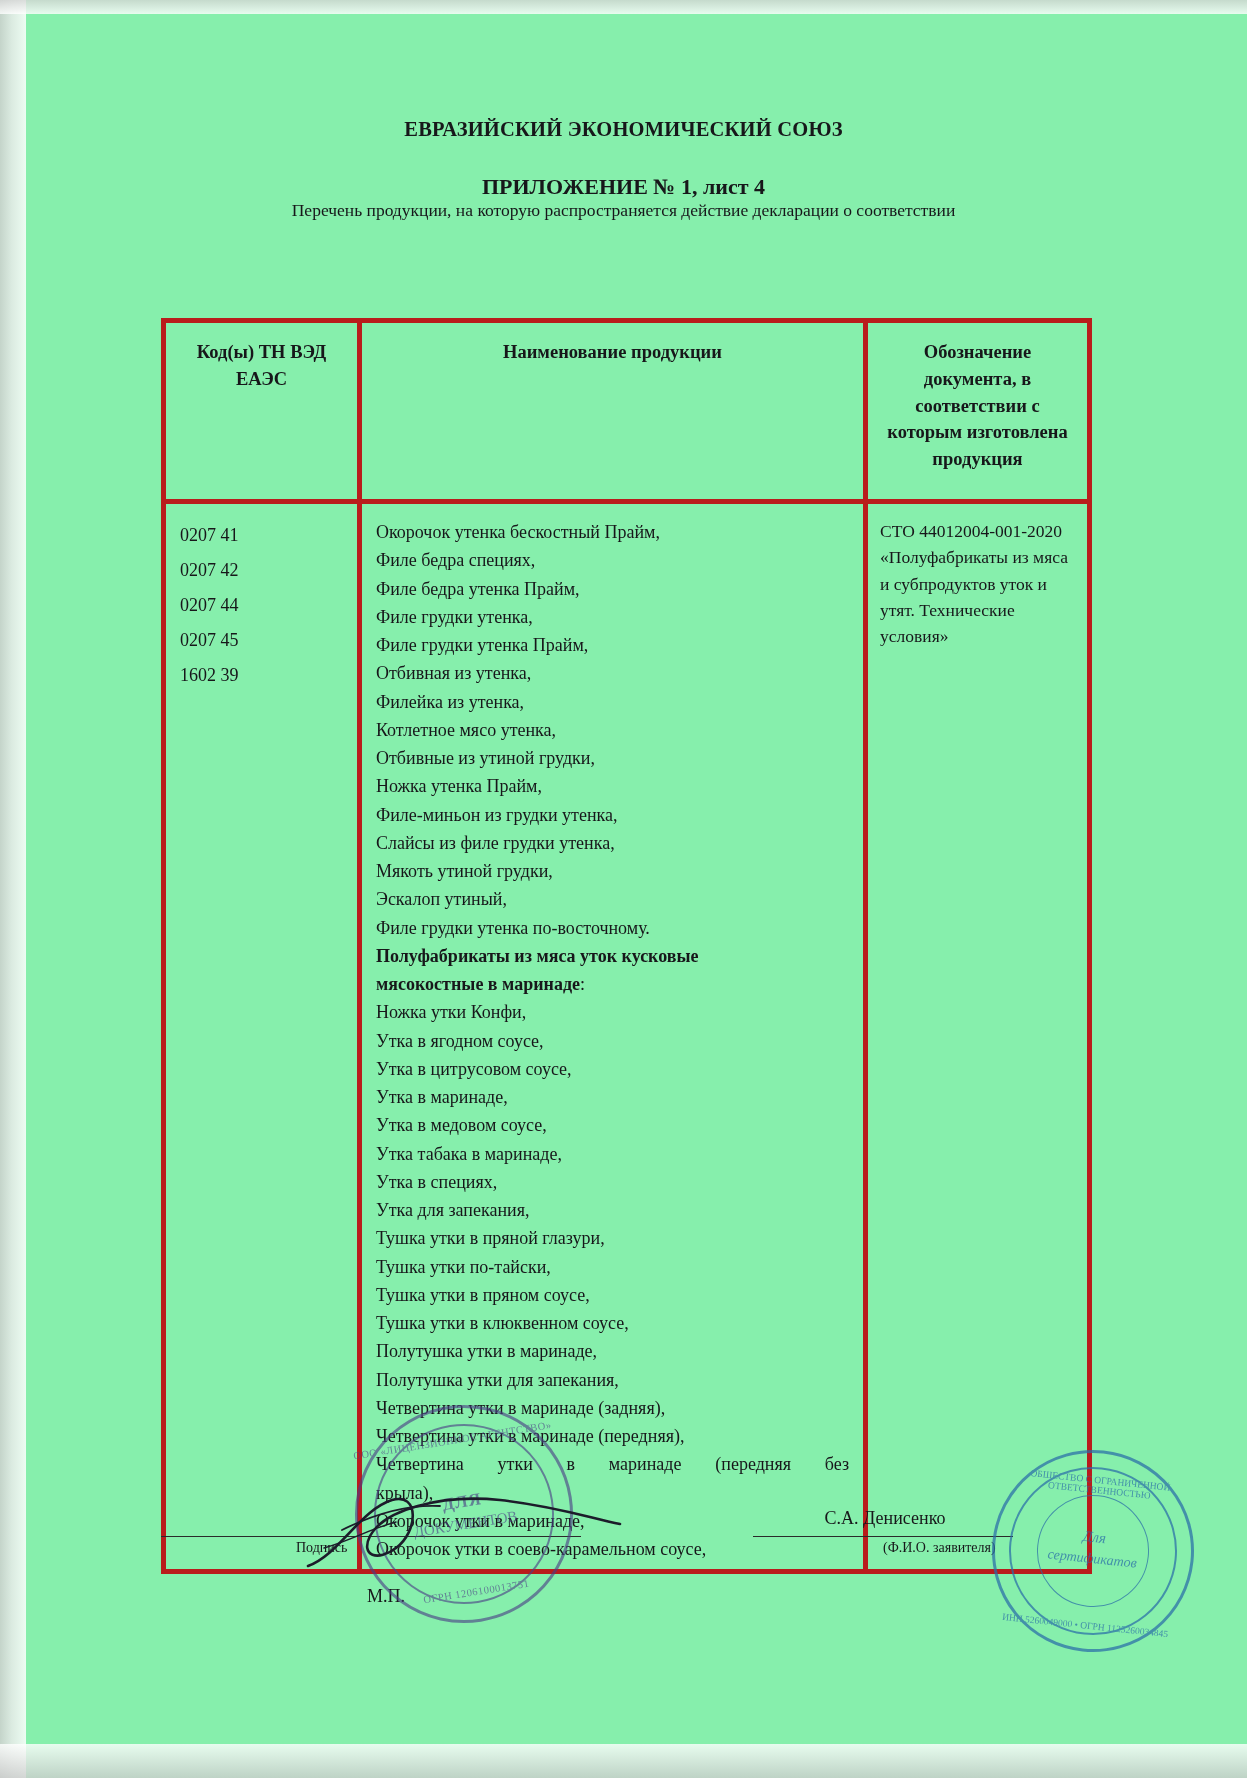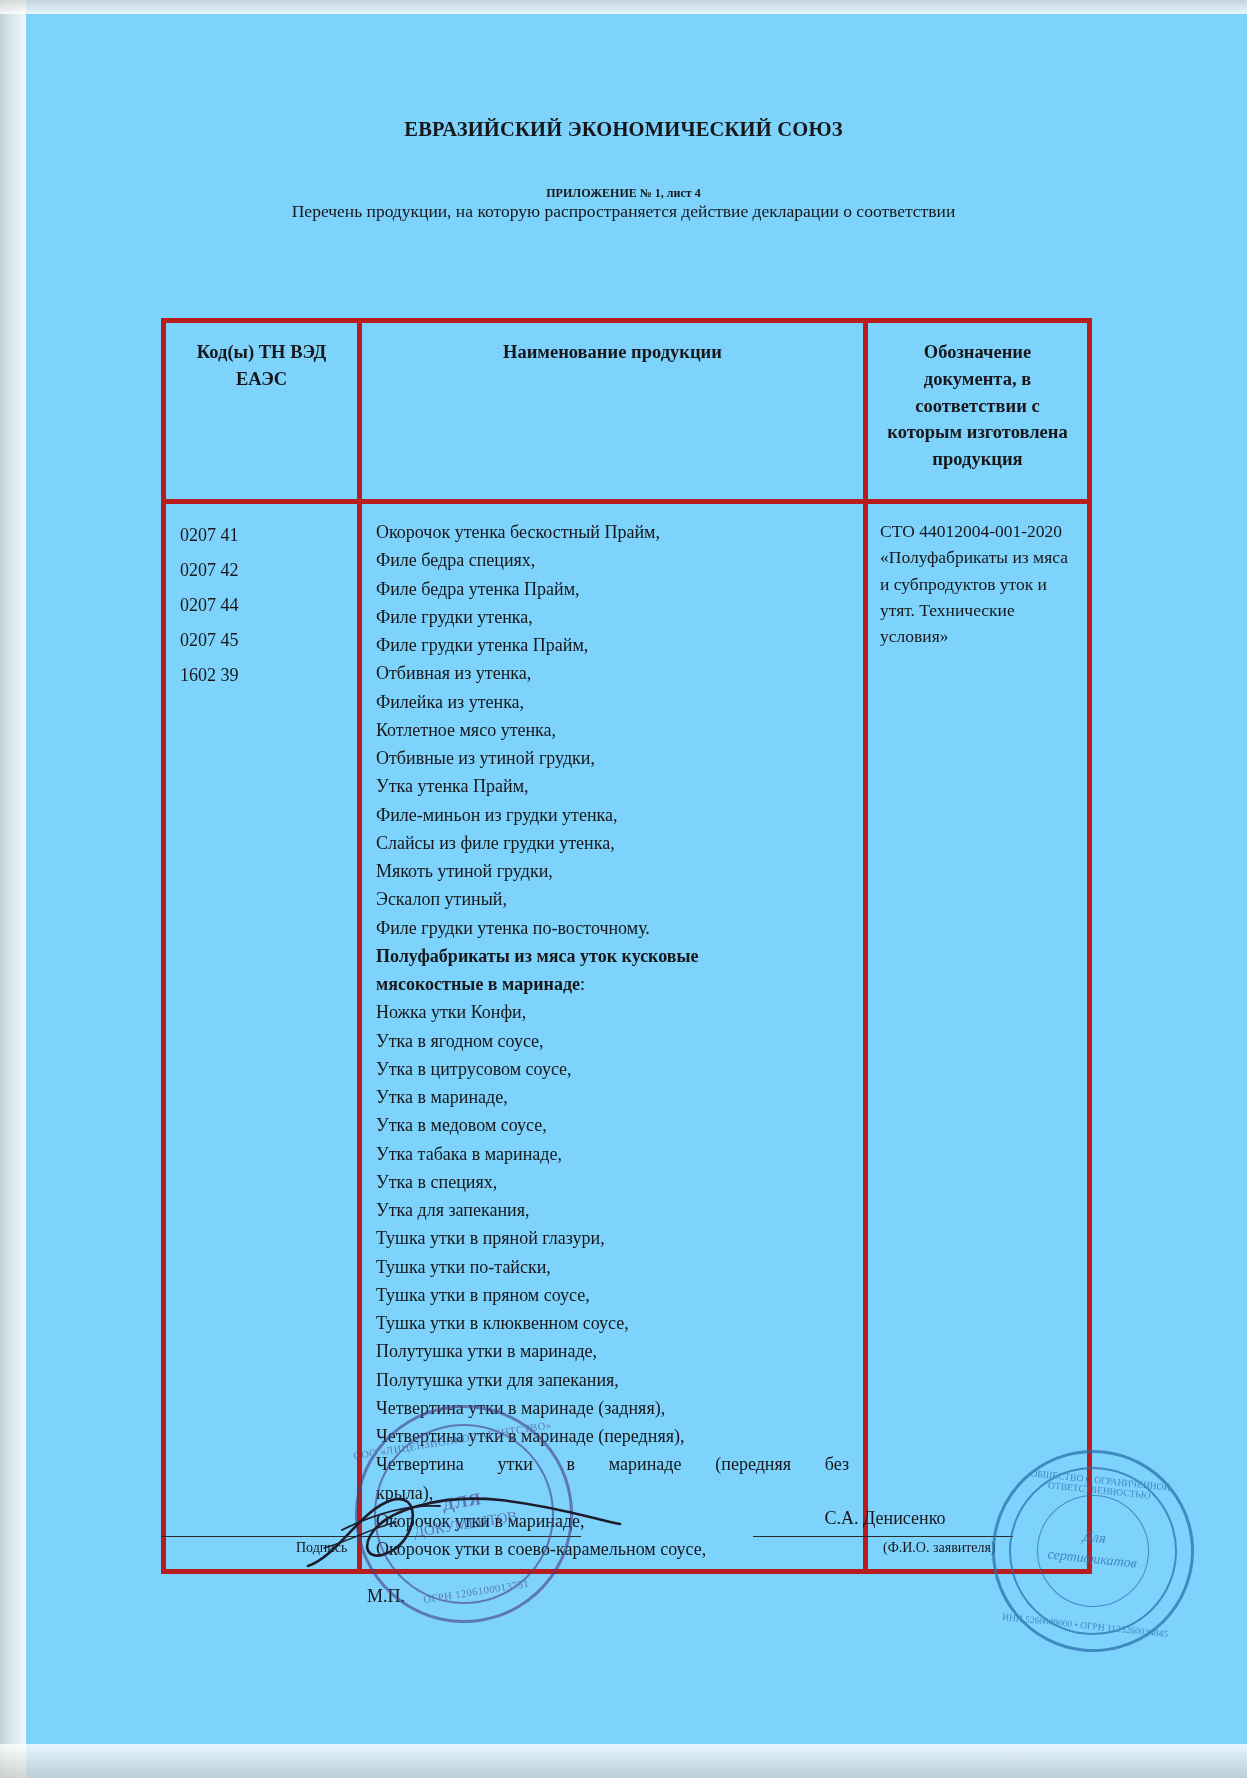--- a/index.html
+++ b/index.html
@@ -4,21 +4,21 @@
 <style>
   html, body {
     margin: 0;
     padding: 0;
     background: #d8d8d8;
   }
   .page {
     position: relative;
     width: 1247px;
     height: 1778px;
-    background: #7dd3fc;
+    background: #86efac;
     margin: 0 auto;
     overflow: hidden;
     font-family: "Liberation Serif", serif;
     color: #17171a;
   }
   
   .scan-edge-left {
     position: absolute;
     left: 0; top: 0; bottom: 0;
     width: 26px;
@@ -50,22 +50,22 @@
     text-align: center;
     margin-top: 118px;
   }
   .t-union {
     font-weight: bold;
     font-size: 20.5px;
     letter-spacing: .2px;
   }
   .t-annex {
     font-weight: bold;
-    font-size: 12px;
-    margin-top: 45px;
+    font-size: 22px;
+    margin-top: 33px;
   }
   .t-decl {
     font-weight: bold;
     font-size: 21px;
     margin-top: 36px;
   }
   .t-sub {
     font-size: 17.5px;
   }
 
@@ -332,21 +332,21 @@
             <div id="names-container">
                 <div class="name-line">Окорочок утенка бескостный Прайм,</div>
                 <div class="name-line">Филе бедра специях,</div>
                 <div class="name-line">Филе бедра утенка Прайм,</div>
                 <div class="name-line">Филе грудки утенка,</div>
                 <div class="name-line">Филе грудки утенка Прайм,</div>
                 <div class="name-line">Отбивная из утенка,</div>
                 <div class="name-line">Филейка из утенка,</div>
                 <div class="name-line">Котлетное мясо утенка,</div>
                 <div class="name-line">Отбивные из утиной грудки,</div>
-                <div class="name-line">Утка утенка Прайм,</div>
+                <div class="name-line">Ножка утенка Прайм,</div>
                 <div class="name-line">Филе-миньон из грудки утенка,</div>
                 <div class="name-line">Слайсы из филе грудки утенка,</div>
                 <div class="name-line">Мякоть утиной грудки,</div>
                 <div class="name-line">Эскалоп утиный,</div>
                 <div class="name-line">Филе грудки утенка по-восточному.</div>
                 <div class="name-line"><b>Полуфабрикаты из мяса уток кусковые</b></div>
                 <div class="name-line"><b>мясокостные в маринаде</b>:</div>
                 <div class="name-line">Ножка утки Конфи,</div>
                 <div class="name-line">Утка в ягодном соусе,</div>
                 <div class="name-line">Утка в цитрусовом соусе,</div>

